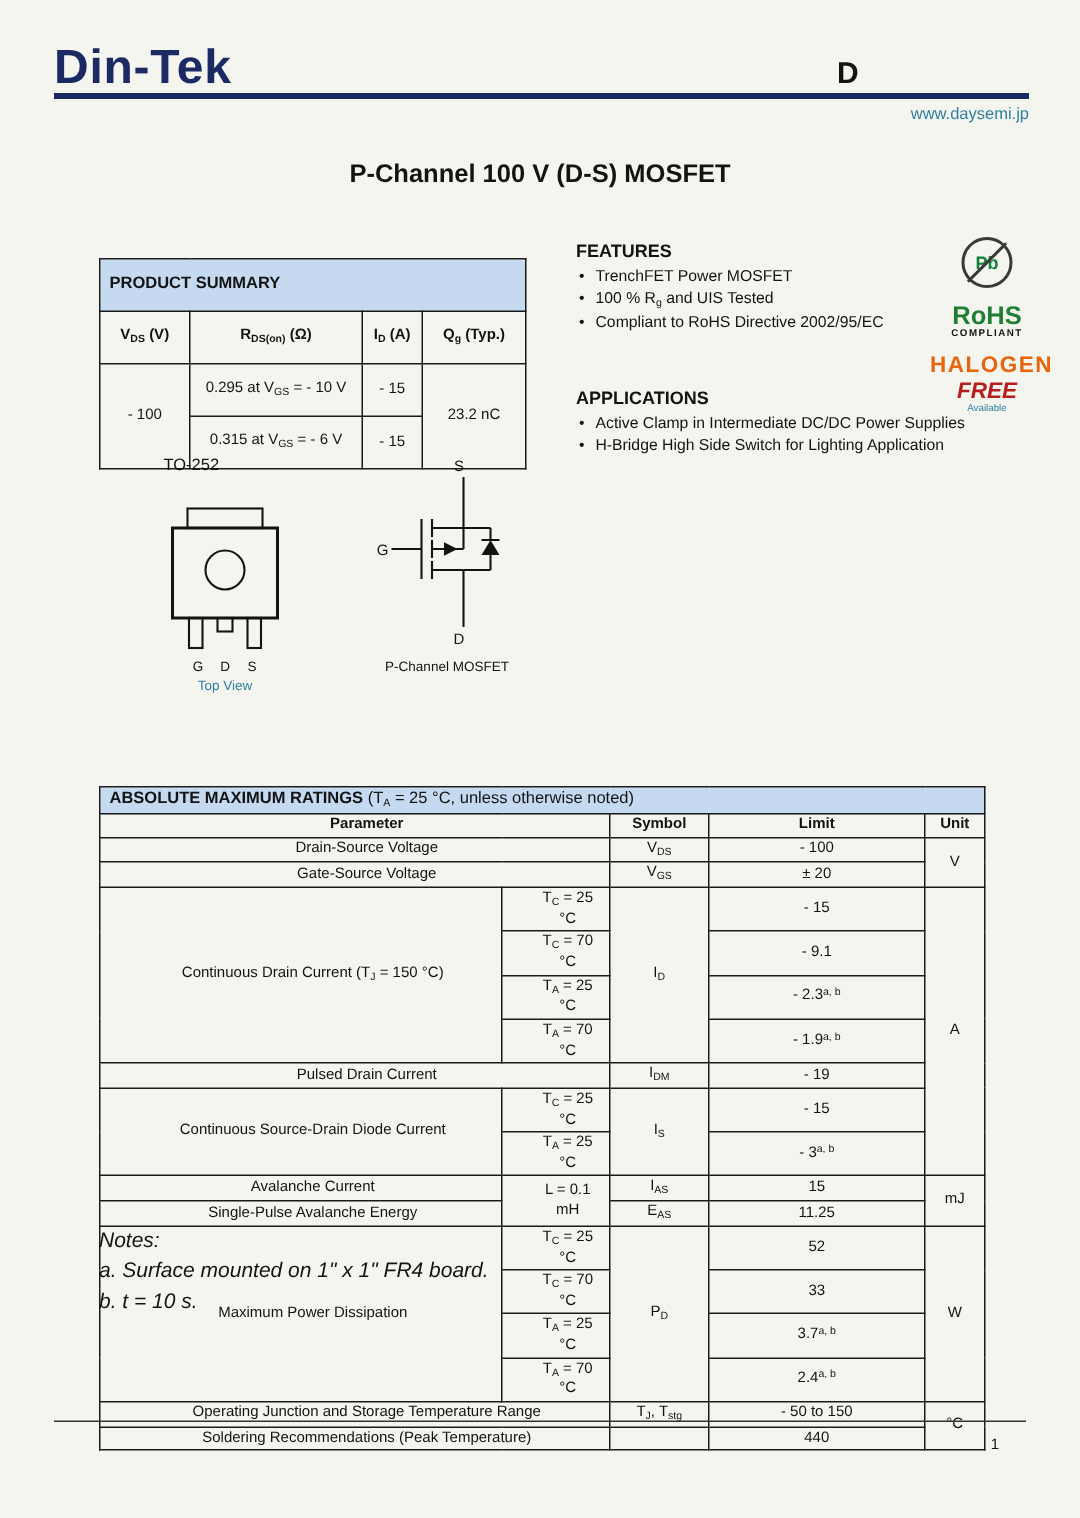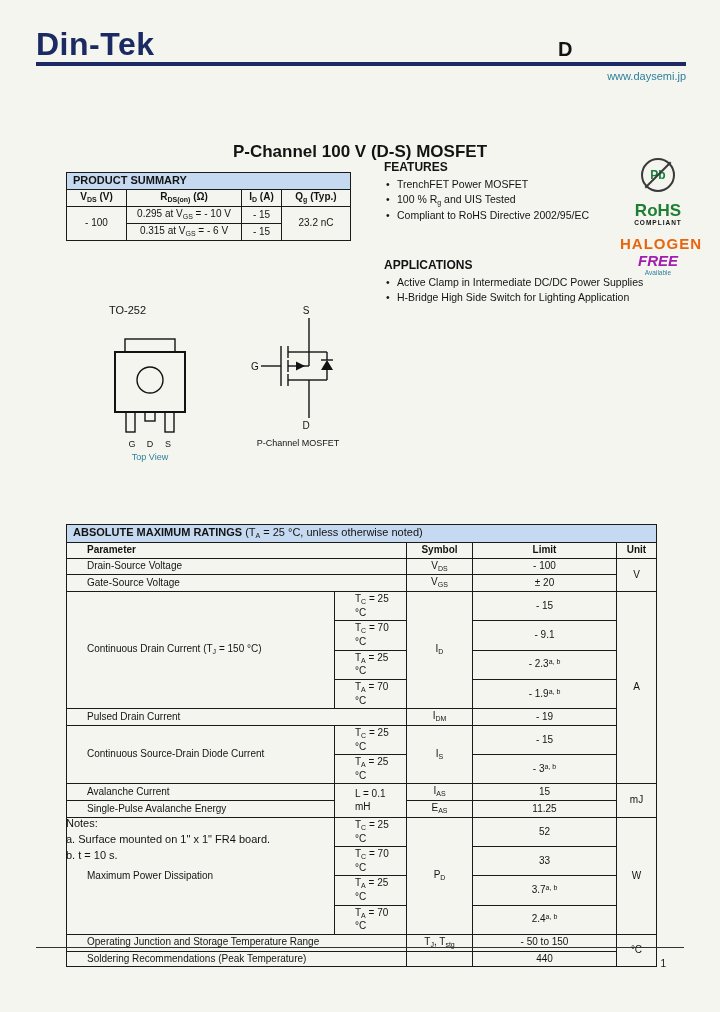--- a/index.html
+++ b/index.html
@@ -15,32 +15,32 @@
   sup { font-size:7px; vertical-align:3px; }
 
   
   .logo { position:absolute; left:36px; top:26px; font-size:32px; font-weight:bold;
           color:#1b2a63; letter-spacing:0.5px; }
   .doc-letter { position:absolute; left:558px; top:38px; font-size:20px; font-weight:bold; }
   .head-rule { position:absolute; left:36px; top:62px; width:650px; height:4px; background:#1b2a63; }
   .website { position:absolute; right:34px; top:70px; font-size:11px; color:#2d7f9d; text-decoration:none; }
 
   .title { position:absolute; top:106px; left:0; width:100%; text-align:center;
-           font-size:17px; font-weight:bold;margin-top:36px; }
+           font-size:17px; font-weight:bold; }
 
   
   table { border-collapse:collapse; }
   th, td { border:1px solid #1a1a1a; font-size:10px; padding:1px 4px;
            text-align:center; vertical-align:middle; line-height:1.25; }
   .band th { background:#c5d9f1; text-align:left; height:18px; font-size:11px; padding-left:6px; }
   .band .normal { font-weight:normal; }
-  .l { text-align:left; padding-left:20px; }
+  .l { text-align:center; padding-left:20px; }
 
   .ps { position:absolute; left:66px; top:172px; }
-  .ps td, .ps th { height:17px; }
+  .ps td, .ps th { height:35px; }
 
   .amr { position:absolute; left:66px; top:524px; }
   .amr td { height:14px; }
   .amr tr.cols th { height:15px; }
 
   
   .features { position:absolute; left:384px; top:160px; width:238px; }
   .applications { position:absolute; left:384px; top:258px; width:300px; }
   .sec-title { font-size:12px; font-weight:bold; margin-bottom:4px; }
   .bullets { list-style:none; }
@@ -51,39 +51,39 @@
   
   .badges { position:absolute; left:620px; top:158px; width:76px; text-align:center; }
   .pb-wrap { width:34px; height:34px; border:2px solid #3a3a3a; border-radius:50%;
              margin:0 auto 10px auto; position:relative; font-size:12px; font-weight:bold;
              line-height:30px; color:#15803d; }
   .pb-wrap::after { content:""; position:absolute; left:-3px; top:14px; width:36px; height:2px;
                     background:#3a3a3a; transform:rotate(-45deg); }
   .rohs { font-size:17px; font-weight:bold; color:#1e7e34; line-height:1; }
   .rohs-sub { font-size:6.5px; font-weight:bold; letter-spacing:1px; margin-bottom:10px; }
   .halogen { font-size:15px; font-weight:bold; color:#e8650d; letter-spacing:1px; line-height:1.1; }
-  .free { font-size:15px; font-weight:bold; font-style:italic; color:#a21caf; line-height:1.1; }
+  .free { font-size:15px; font-weight:bold; font-style:italic; color:#b91c1c; line-height:1.1; }
   .available { font-size:6.5px; color:#2d7f9d; }
 
   
   .pkg { position:absolute; left:95px; top:304px; width:110px; text-align:center; }
   .pkg-name { font-size:11px; text-align:left; padding-left:14px; margin-bottom:20px; }
   .pkg svg { display:block; margin:0 auto; }
   .pins { font-size:9px; margin-top:1px; letter-spacing:0; }
   .pins span { display:inline-block; width:18px; }
   .view { font-size:9px; color:#2d7f9d; margin-top:3px; }
 
   .mosfet { position:absolute; left:238px; top:302px; width:120px; text-align:center; }
   .mosfet .caption { font-size:9px; margin-top:2px; }
   .sym-stroke { stroke:#131313; stroke-width:1.4; fill:none; }
   .sym-fill { fill:#131313; }
   .sym-text { font-size:10px; fill:#131313; font-family:"Liberation Sans",sans-serif; }
 
   
-  .notes { position:absolute; left:66px; top:816px; font-size:11px; line-height:1.45; }
+  .notes { position:absolute; left:66px; top:816px; font-size:14px; line-height:1.45;font-style:italic; }
   .foot-rule { position:absolute; left:36px; top:947px; width:648px; height:1px; background:#333; }
   .page-num { position:absolute; right:54px; top:958px; font-size:10px; }
 </style>
 </head>
 <body>
 
 <div class="logo">Din-Tek</div>
 <div class="doc-letter">D</div>
 <div class="head-rule"></div>
 <a class="website" href="#">www.daysemi.jp</a>

